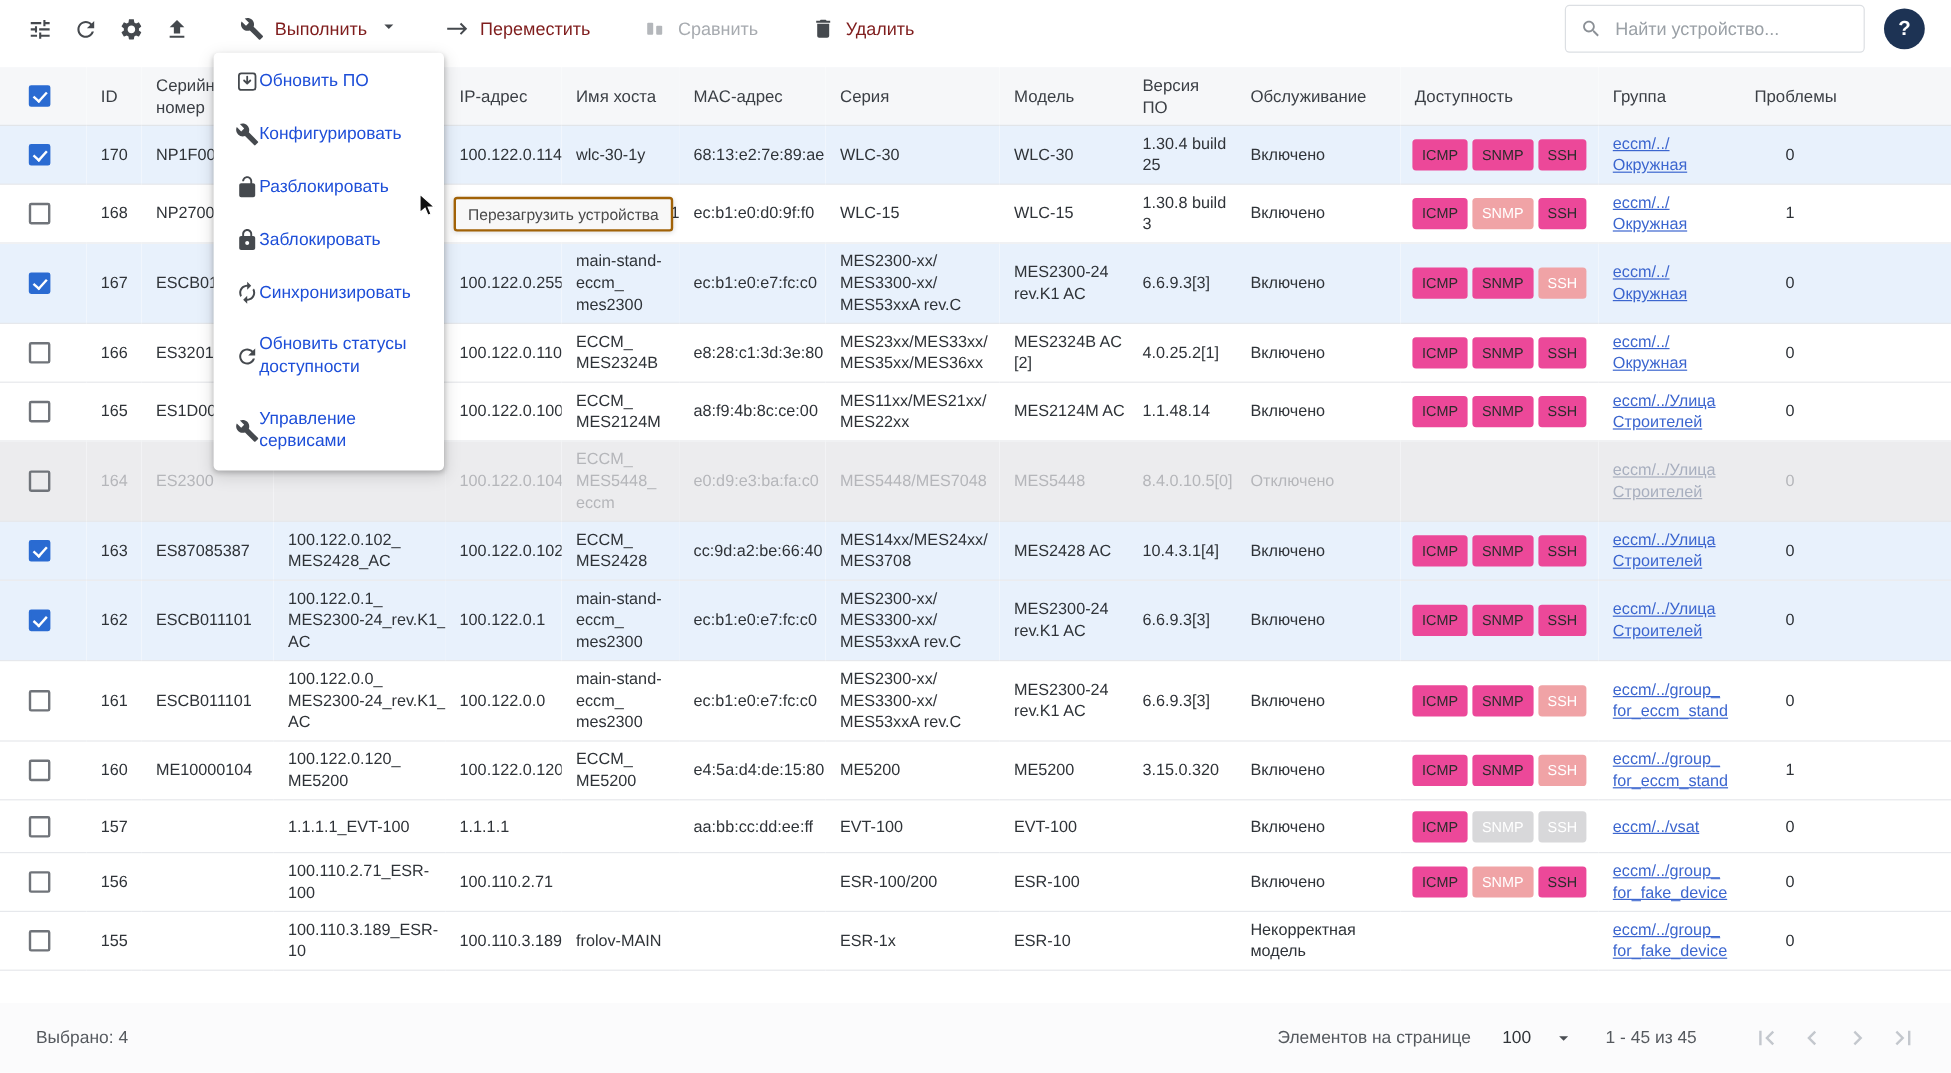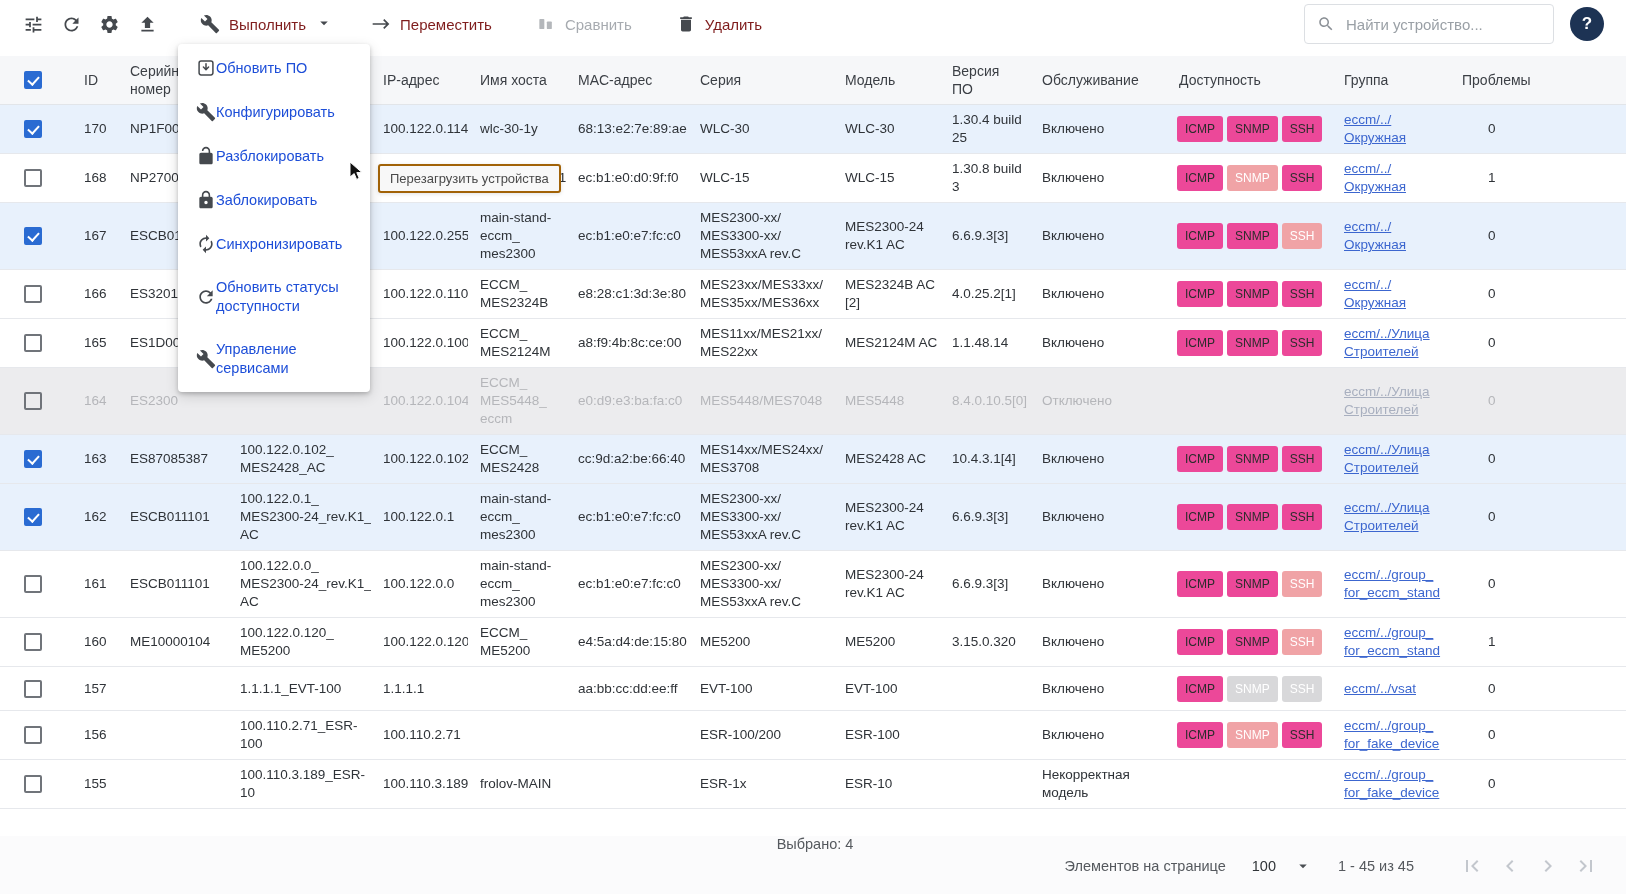--- a/index.html
+++ b/index.html
@@ -44,21 +44,21 @@
   a.glink { color:#3c66cf; text-decoration:underline; cursor:pointer; }
   td.problems { padding-left:38px; }
   
   .menu { position:absolute; left:178px; top:44px; width:192px; background:#fff; border-radius:4px; box-shadow:0 2px 4px rgba(0,0,0,.2), 0 4px 14px rgba(0,0,0,.14); z-index:20; padding:2px 0; }
   .menu-item { display:flex; align-items:center; gap:0; padding:12px 14px 12px 18px; font-size:14.5px; color:#1d4ed8; cursor:pointer; line-height:19px; white-space:normal; }
   .menu-item svg { width:20px; height:20px; fill:#45494e; flex:none; }
   
   .tooltip { position:absolute; left:378px; top:152px; background:#f8f8f8; border:2px solid #a16207; border-radius:3px; padding:5px 10px; font-size:13px; color:#4a4a4a; z-index:30; box-shadow:0 1px 4px rgba(0,0,0,.12); white-space:nowrap;margin-top:12px; }
   .cursor { position:absolute; left:349px; top:161px; z-index:40; }
   
-  .footer { position:absolute; left:0; right:0; bottom:0; height:58px; background:#fbfbfc; display:flex; align-items:center; padding:0 26px 0 30px; color:#55595e; font-size:14.5px;flex-direction:column; }
+  .footer { position:absolute; left:0; right:0; bottom:0; height:58px; background:#fbfbfc; display:flex; align-items:center; padding:0 26px 0 30px; color:#55595e; font-size:14.5px; }
   .footer-right { margin-left:auto; display:flex; align-items:center; gap:26px; }
   .per-page { display:flex; align-items:center; gap:18px; cursor:pointer; color:#303438; }
   .per-page svg { width:18px; height:18px; fill:#4a4e53; }
   .pager { display:flex; align-items:center; gap:10px; margin-left:18px; }
   .pager span { width:28px; height:28px; display:flex; align-items:center; justify-content:center; }
   .pager svg { width:24px; height:24px; fill:#c3c7cd; }
 </style>
 </head>
 <body>
 

